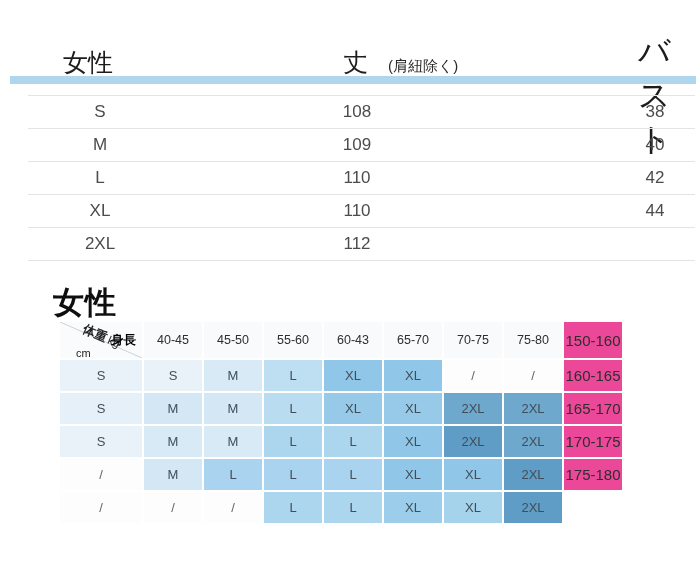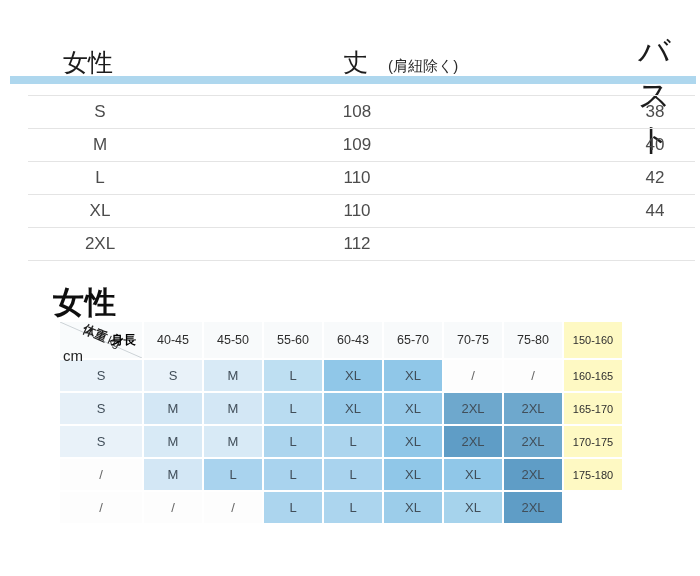--- a/index.html
+++ b/index.html
@@ -24,29 +24,29 @@
 
   
   .m-title{left:53px;top:282px;font-size:31px;font-weight:bold;color:#0e0e0e;letter-spacing:1px;}
   #matrix{left:60px;top:322px;display:grid;
           grid-template-columns:82px repeat(8,58px);
           grid-template-rows:36px repeat(5,31px);
           gap:2px;}
   .mcell{display:flex;align-items:center;justify-content:center;
          font-size:13px;color:#414e59;}
   .mhead{background:#f8fafb;font-size:12.5px;color:#2e2e2e;}
-  .mlabel{background:#fef9c3;font-size:11px;color:#2e2e2e;}
+  .mlabel{background:#ec4899;font-size:15px;color:#2e2e2e;}
   .mfit.empty{background:#fdfdfd;color:#666;}
   .corner{position:relative;background:#f9fbfc;overflow:visible;}
   .corner svg{position:absolute;left:0;top:0;width:100%;height:100%;}
   .w-lab{position:absolute;left:27px;top:-1px;transform:rotate(24deg);
          transform-origin:left top;font-weight:bold;font-size:12.5px;color:#222;white-space:nowrap;}
   .w-lab .unit{font-weight:normal;font-size:11.5px;margin-left:2px;}
   .h-lab{position:absolute;left:3px;top:10px;font-weight:bold;font-size:12.5px;color:#000000;margin-left:48px;}
-  .h-unit{position:absolute;left:3px;top:25px;font-size:15px;color:#222;text-align:center;}
+  .h-unit{position:absolute;left:16px;top:25px;font-size:11px;color:#222;text-align:center;}
 </style>
 </head>
 <body>
 
 <div>
 
   <div class="abs h-women">女性</div>
   <div class="abs h-len">
     <span>丈</span><span class="note">(肩紐除く)</span>
   </div>

